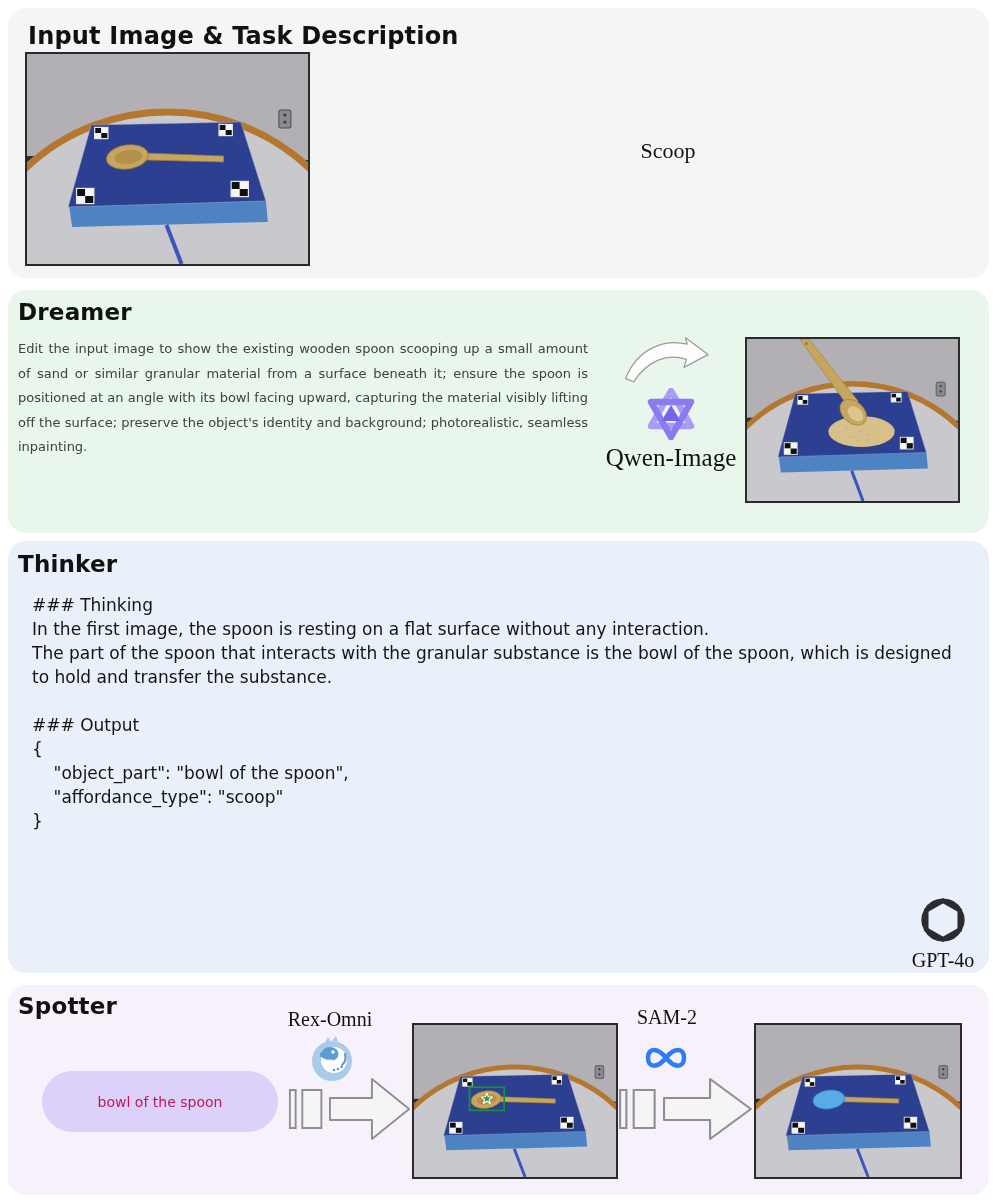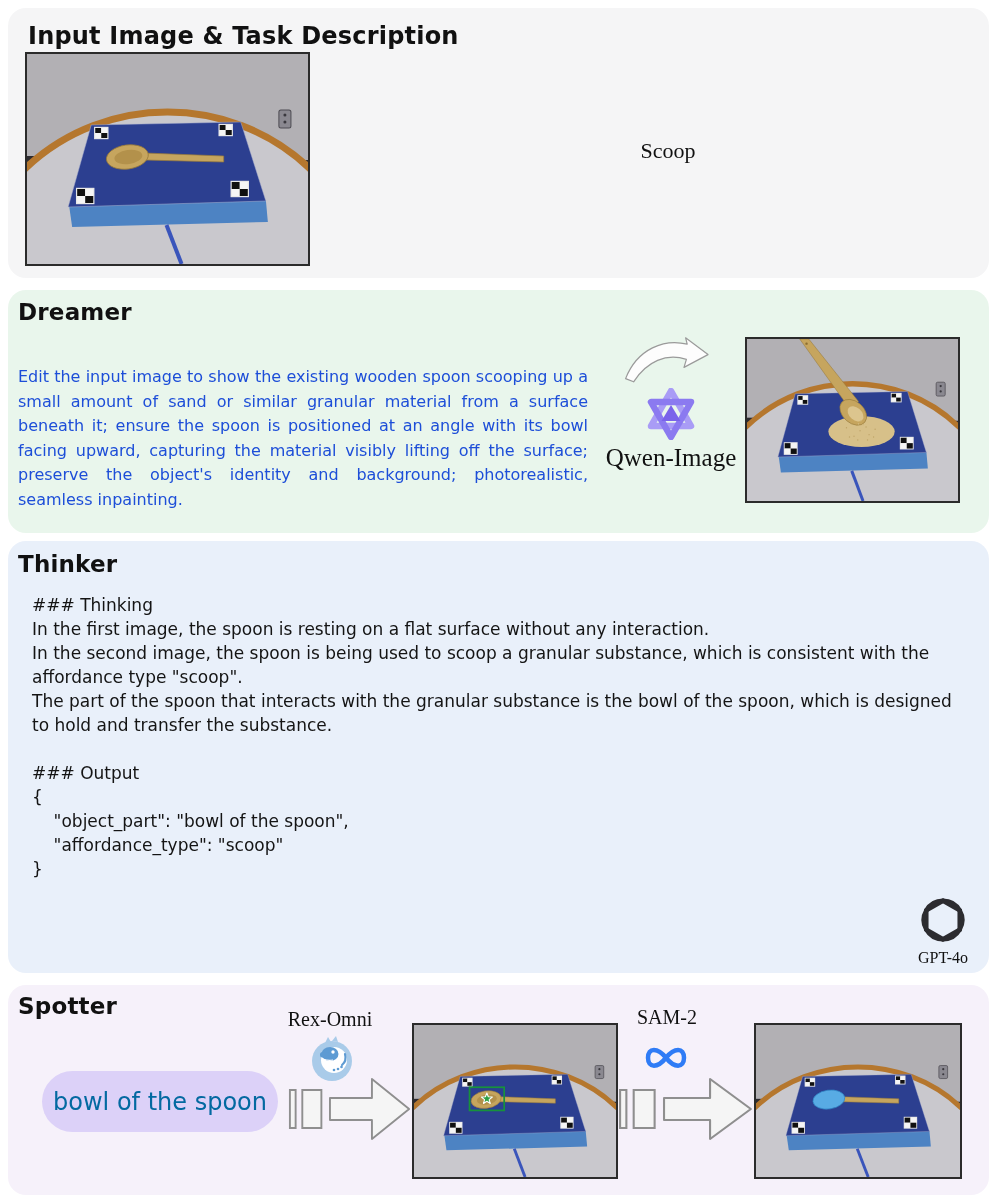--- a/index.html
+++ b/index.html
@@ -16,44 +16,44 @@
 
   
   #p1{left:8px;top:8px;width:981px;height:270px;background:#f5f5f6;}
   #p1 .panel-title{left:20px;top:14px;font-size:24px;}
   #photo-input{left:17px;top:44px;width:285px;height:214px;}
   #task-label{left:550px;top:130px;width:220px;font-size:22px;}
 
   
   #p2{left:8px;top:290px;width:981px;height:243px;background:#e9f6ec;}
   #p2 .panel-title{left:10px;top:9px;text-align:right;}
-  #prompt{position:absolute;left:10px;top:47px;width:570px;font-size:16px;line-height:24.5px;
-          text-align:justify;color:#1d4ed8;margin-top:28px;}
+  #prompt{position:absolute;left:10px;top:47px;width:570px;font-size:13px;line-height:24.5px;
+          text-align:justify;color:#404040;}
   #curved-arrow{left:606px;top:47px;width:108px;height:48px;}
   #qwen-logo{left:637px;top:98px;width:52px;height:52px;}
   #qwen-label{left:582px;top:154px;width:162px;font-size:25px;}
   #photo-edited{left:737px;top:47px;width:215px;height:166px;}
 
   
   #p3{left:8px;top:541px;width:981px;height:432px;background:#e9f0fa;}
   #p3 .panel-title{left:10px;top:10px;}
   #thinker-body{position:absolute;left:12px;top:52px;width:932px;font-size:17px;line-height:24px;margin-left:12px;}
   #thinker-body .tline{margin:0;}
   #thinker-body .spacer{height:24px;}
   #output-code{margin:0;font-family:"DejaVu Sans","Liberation Sans",sans-serif;
                font-size:17px;line-height:24px;white-space:pre;}
   #gpt-logo{left:908px;top:352px;width:54px;height:54px;}
-  #gpt-label{left:880px;top:408px;width:110px;font-size:16px;}
+  #gpt-label{left:880px;top:408px;width:110px;font-size:20px;}
 
   
   #p4{left:8px;top:985px;width:981px;height:210px;background:#f6f1fa;}
   #p4 .panel-title{left:10px;top:8px;}
   #query-pill{position:absolute;left:34px;top:86px;width:236px;height:61px;border-radius:31px;
               background:#dcd1f8;display:flex;align-items:center;justify-content:center;}
-  #query-pill span{font-size:24px;color:#0369a1;}
+  #query-pill span{font-size:14px;color:#be185d;}
   #rex-label{left:262px;top:23px;width:120px;font-size:20px;}
   #rex-logo{left:300px;top:50px;width:48px;height:50px;}
   #arrow1{left:280px;top:91px;width:124px;height:66px;}
   #photo1{left:404px;top:38px;width:206px;height:156px;}
   #sam-label{left:604px;top:21px;width:110px;font-size:20px;}
   #meta-logo{left:634px;top:54px;width:48px;height:36px;}
   #arrow2{left:610px;top:91px;width:136px;height:66px;}
   #photo2{left:746px;top:38px;width:208px;height:156px;}
 </style>
 </head>
@@ -172,21 +172,20 @@
           <circle cx="154" cy="111" r="1" fill="#d0b87f"></circle>
         </svg>
     </div>
   </section>
 
   <section class="panel" id="p3" style="background: rgb(233, 240, 250);">
     <div class="panel-title">Thinker</div>
     <div id="thinker-body">
       <div class="tline">### Thinking</div>
       <div class="tline">In the first image, the spoon is resting on a flat surface without any interaction.</div>
-      <div class="tline">In the second image, the spoon is being used to scoop a granular substance, which is consistent with the affordance type "scoop".</div>
       <div class="tline">The part of the spoon that interacts with the granular substance is the bowl of the spoon, which is designed to hold and transfer the substance.</div>
       <div class="spacer"></div>
       <div class="tline">### Output</div>
       <pre id="output-code">{
     "object_part": "bowl of the spoon",
     "affordance_type": "scoop"
 }</pre>
     </div>
     <div class="iconbox" id="gpt-logo">
       <svg viewBox="0 0 56 56">

